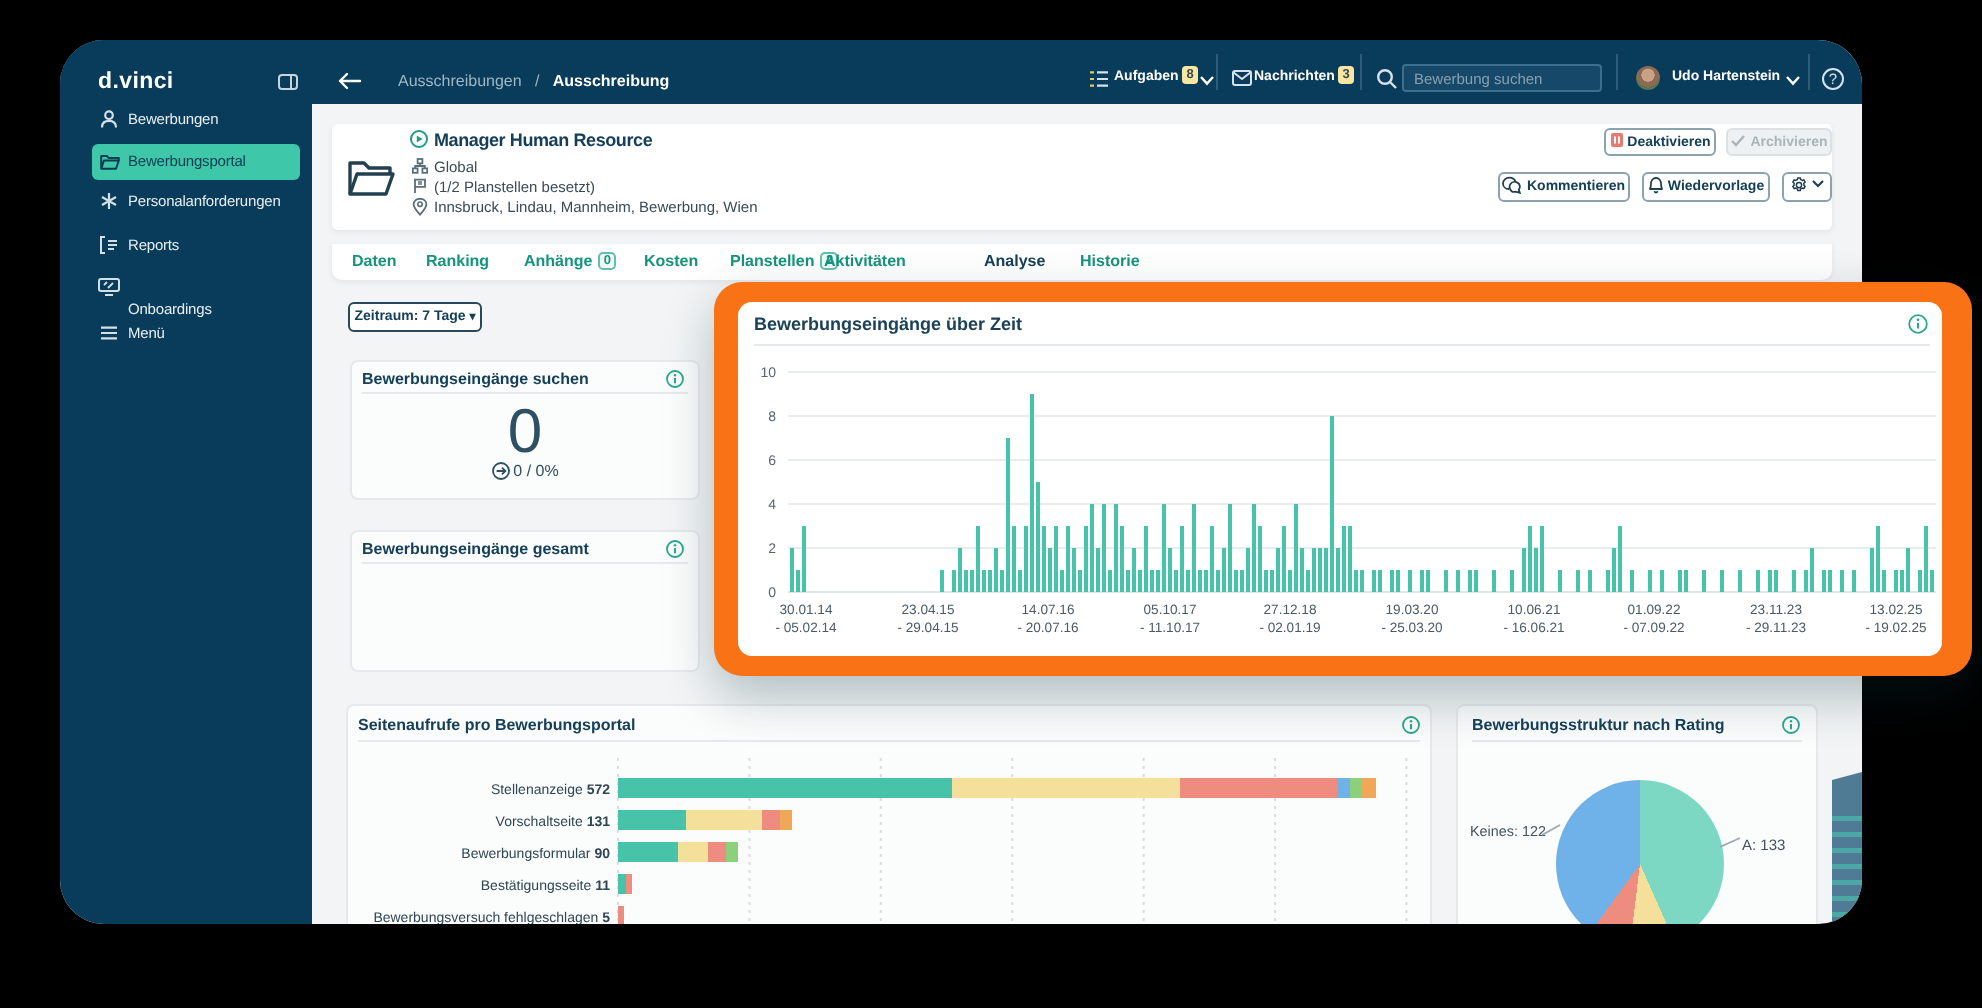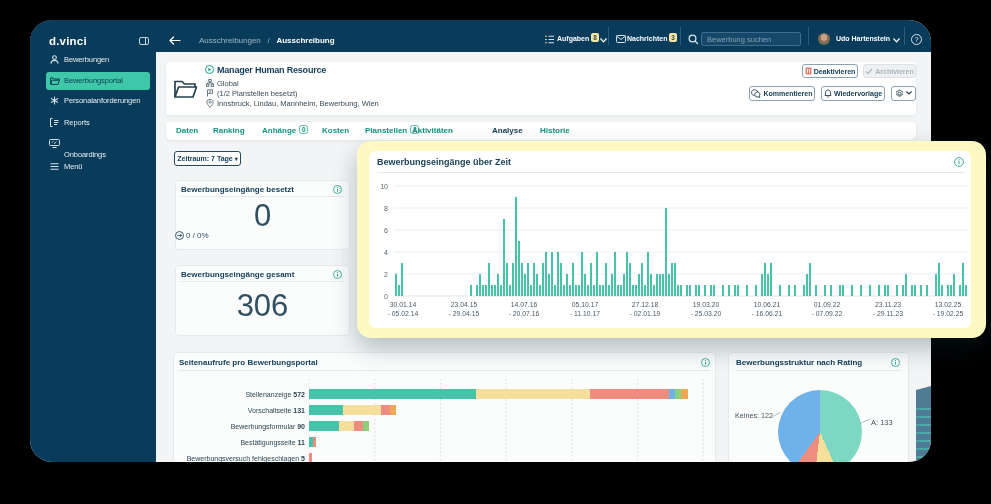--- a/index.html
+++ b/index.html
@@ -139,41 +139,40 @@
 <div class="tab" style="left:146px;color:#14947D">Daten</div>
 <div class="tab" style="left:183px;color:#14947D">Ranking</div>
 <div class="tab" style="left:232px;color:#14947D">Anhänge<span class="tbadge">0</span></div>
 <div class="tab" style="left:292px;color:#14947D">Kosten</div>
 <div class="tab" style="left:335px;color:#14947D">Planstellen<span class="tbadge">2</span></div>
 <div class="tab" style="left:382px;color:#14947D">Aktivitäten</div>
 <div class="tab" style="left:462px;color:#16405A">Analyse</div>
 <div class="tab" style="left:510px;color:#14947D">Historie</div>
 <div class="abs" style="left:144px;top:131px;width:67px;height:15px;background:#fff;border:1px solid #27495C;border-radius:3px;font-size:7px;font-weight:bold;color:#16405A;text-align:center;line-height:14px">Zeitraum: 7 Tage <span style="font-size:6px">▾</span></div>
 <div class="card" style="left:145px;top:160px;width:175px;height:70px"></div>
-<div class="ctitle" style="left:151px;top:165px">Bewerbungseingänge besetzt</div>
+<div class="ctitle" style="left:151px;top:165px">Bewerbungseingänge suchen</div>
 <svg class="abs" style="left:303px;top:165px" width="9" height="9">
       <circle cx="4.5" cy="4.5" r="4" stroke="#2AA78C" stroke-width="0.9" fill="none"></circle>
       <path d="M4.5 4 V6.6" stroke="#2AA78C" stroke-width="1"></path>
       <circle cx="4.5" cy="2.6" r="0.6" fill="#2AA78C"></circle>
     </svg>
 <div class="abs" style="left:151px;top:176px;width:163px;height:1px;background:#E6E9EB"></div>
 <div class="abs" style="left:145px;top:178px;width:175px;text-align:center;font-size:31px;color:#2F4F63">0</div>
-<div class="abs" style="left:145px;top:211px;width:175px;font-size:8px;color:#2F4F63"><svg style="vertical-align:-2px;margin-right:2px" width="9" height="9">
+<div class="abs" style="left:145px;top:211px;width:175px;text-align:center;font-size:8px;color:#2F4F63"><svg style="vertical-align:-2px;margin-right:2px" width="9" height="9">
         <circle cx="4.5" cy="4.5" r="4" stroke="#2F4F63" stroke-width="0.9" fill="none"></circle>
         <path d="M2.3 4.5 H6.7 M5 2.8 L6.7 4.5 L5 6.2" stroke="#2F4F63" stroke-width="0.9" fill="none"></path>
       </svg>0 / 0%</div>
 <div class="card" style="left:145px;top:245px;width:175px;height:71px"></div>
 <div class="ctitle" style="left:151px;top:250px">Bewerbungseingänge gesamt</div>
 <svg class="abs" style="left:303px;top:250px" width="9" height="9">
       <circle cx="4.5" cy="4.5" r="4" stroke="#2AA78C" stroke-width="0.9" fill="none"></circle>
       <path d="M4.5 4 V6.6" stroke="#2AA78C" stroke-width="1"></path>
       <circle cx="4.5" cy="2.6" r="0.6" fill="#2AA78C"></circle>
     </svg>
 <div class="abs" style="left:151px;top:261px;width:163px;height:1px;background:#E6E9EB"></div>
-<div class="abs" style="left:145px;top:268px;width:175px;text-align:center;font-size:31px;color:#2F4F63">306</div>
 <div class="card" style="left:143px;top:332px;width:543px;height:140px;overflow:hidden">
       <svg width="543" height="140" style="position:absolute;left:0;top:0">
         <line x1="135.0" y1="26" x2="135.0" y2="140" stroke="#D8DDE0" stroke-width="1" stroke-dasharray="1.5,2.5"></line>
         <line x1="200.7" y1="26" x2="200.7" y2="140" stroke="#D8DDE0" stroke-width="1" stroke-dasharray="1.5,2.5"></line>
         <line x1="266.4" y1="26" x2="266.4" y2="140" stroke="#D8DDE0" stroke-width="1" stroke-dasharray="1.5,2.5"></line>
         <line x1="332.1" y1="26" x2="332.1" y2="140" stroke="#D8DDE0" stroke-width="1" stroke-dasharray="1.5,2.5"></line>
         <line x1="397.8" y1="26" x2="397.8" y2="140" stroke="#D8DDE0" stroke-width="1" stroke-dasharray="1.5,2.5"></line>
         <line x1="463.5" y1="26" x2="463.5" y2="140" stroke="#D8DDE0" stroke-width="1" stroke-dasharray="1.5,2.5"></line>
         <line x1="529.2" y1="26" x2="529.2" y2="140" stroke="#D8DDE0" stroke-width="1" stroke-dasharray="1.5,2.5"></line>
         <text x="131" y="44" font-size="7" fill="#2F4653" text-anchor="end" font-family="Liberation Sans">Stellenanzeige <tspan font-weight="bold">572</tspan></text>
@@ -222,21 +221,21 @@
       <path d="M0 5.5 L9 0.5" stroke="#9AA7AE" stroke-width="0.8"></path>
     </svg>
 <svg class="abs" style="left:830px;top:398px" width="11" height="6">
       <path d="M0 5.5 L10 1" stroke="#9AA7AE" stroke-width="0.8"></path>
     </svg>
 <div class="abs" style="left:886px;top:366px;width:15px;height:76px;overflow:hidden">
 <div class="abs" style="left:0;top:0;width:15px;height:76px;background:#4F7C94;clip-path:polygon(0 4px,15px 0,15px 76px,0 76px)"></div>
 <div class="abs" style="left:0;top:22px;width:15px;height:54px;background:repeating-linear-gradient(to bottom,#4BA8A4 0 2.5px,transparent 2.5px 8px)"></div>
 </div>
 </div>
-<div class="abs" style="left:357px;top:141px;width:629px;height:197px;background:#fef9c3;border-radius:14px;box-shadow:0 10px 25px rgba(10,50,60,0.28)">
+<div class="abs" style="left:357px;top:141px;width:629px;height:197px;background:#f97316;border-radius:14px;box-shadow:0 10px 25px rgba(10,50,60,0.28)">
 <div class="abs" style="left:12px;top:10px;width:602px;height:177px;background:#fff;border-radius:7px;overflow:hidden">
 <svg width="602" height="177" style="position:absolute;left:0;top:0">
         <line x1="25" y1="145" x2="599" y2="145" stroke="#dfe5e7" stroke-width="1"></line>
         <text x="19" y="147.5" font-size="7" fill="#55666F" text-anchor="end" font-family="Liberation Sans">0</text>
         <line x1="25" y1="123" x2="599" y2="123" stroke="#e9edee" stroke-width="1"></line>
         <text x="19" y="125.5" font-size="7" fill="#55666F" text-anchor="end" font-family="Liberation Sans">2</text>
         <line x1="25" y1="101" x2="599" y2="101" stroke="#e9edee" stroke-width="1"></line>
         <text x="19" y="103.5" font-size="7" fill="#55666F" text-anchor="end" font-family="Liberation Sans">4</text>
         <line x1="25" y1="79" x2="599" y2="79" stroke="#e9edee" stroke-width="1"></line>
         <text x="19" y="81.5" font-size="7" fill="#55666F" text-anchor="end" font-family="Liberation Sans">6</text>

